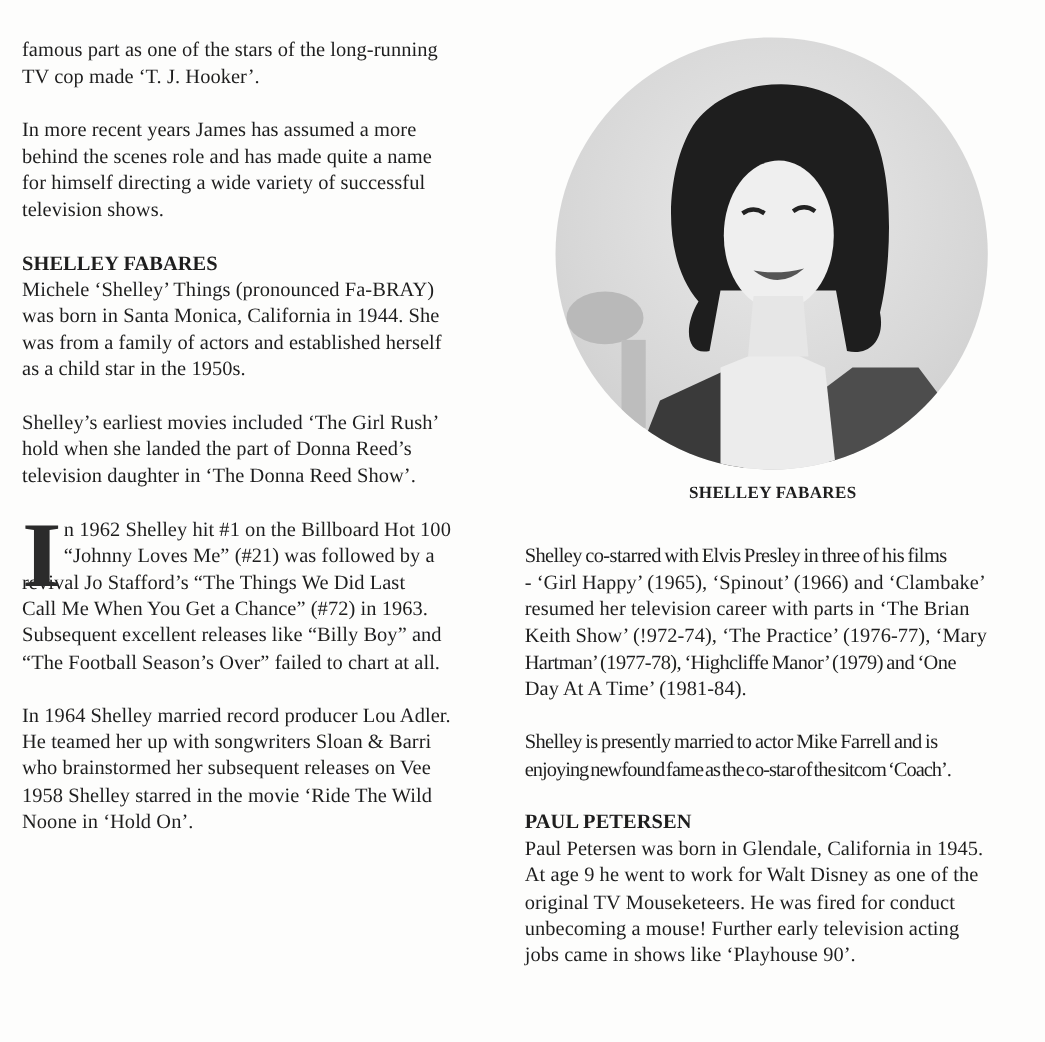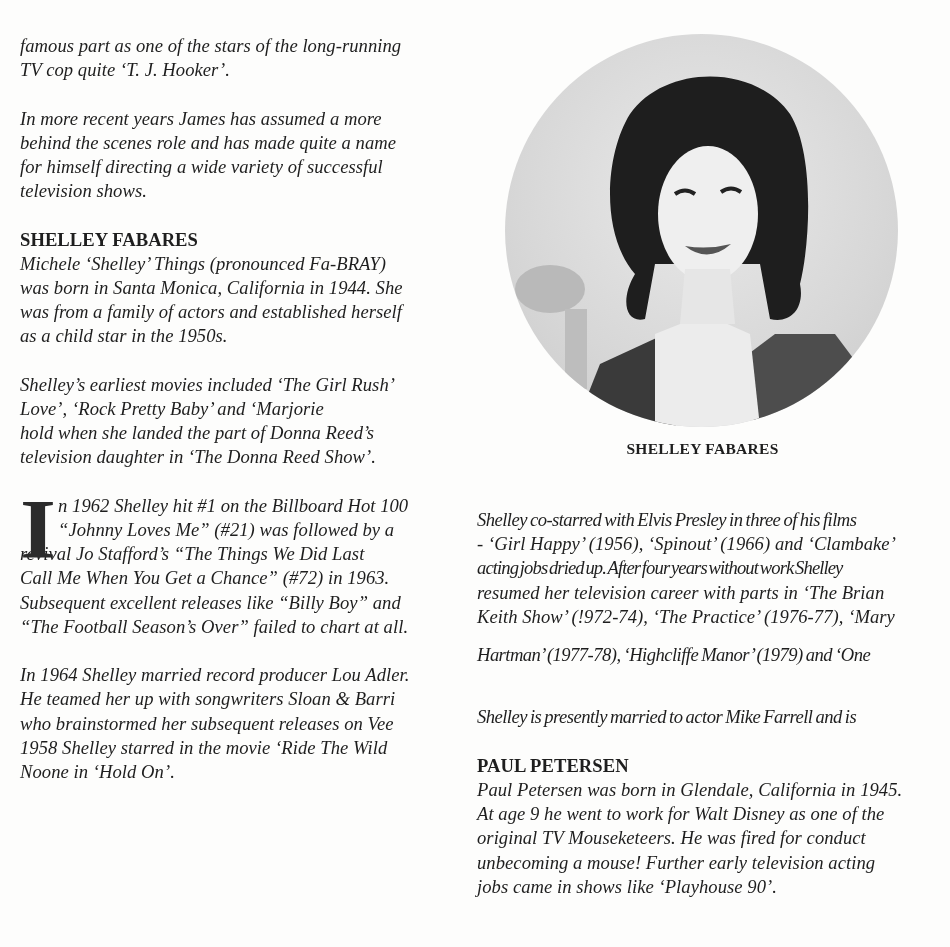--- a/index.html
+++ b/index.html
@@ -11,24 +11,24 @@
     position: relative;
   }
   .col {
     position: absolute;
     font-size: 18.6px;
     line-height: 24.2px;
     letter-spacing: 0.05px;
   }
   .col-left { left: 20px; top: 34px; width: 450px; }
   .col-right { left: 477px; top: 494px; width: 465px; }
-  .line { display: block; white-space: nowrap; font-style: italic; }
+  .line { display: block; white-space: nowrap; }
   .gap { height: 24.2px; }
   .heading { font-weight: bold; display: block; white-space: nowrap; }
-  .tight { letter-spacing: -0.55px; word-spacing: -1px; margin-top: 14px; }
+  .tight { letter-spacing: -0.55px; word-spacing: -1px; }
   .tighter { letter-spacing: -0.9px; word-spacing: -2px; }
 
   .dropcap-block { position: relative; }
   .dropcap {
     position: absolute; left: 0; top: 4px;
     font-size: 84px; line-height: 64px; font-weight: bold;
     color: #2b2b2b;
     font-family: "Liberation Serif", serif;
     transform: scaleX(1.1); transform-origin: left top;
   }
@@ -46,41 +46,40 @@
     text-align: center; font-weight: bold; font-size: 15.5px;
     letter-spacing: 0.3px; white-space: nowrap;
   }
 </style>
 </head>
 <body>
 
 <div class="col col-left">
   <div>
     <span class="line">famous part as one of the stars of the long-running</span>
-    <span class="line">TV cop quite ‘T. J. Hooker’.</span>
+    <span class="line">TV cop made ‘T. J. Hooker’.</span>
   </div>
   <div class="gap"></div>
   <div>
     <span class="line">In more recent years James has assumed a more</span>
     <span class="line">behind the scenes role and has made quite a name</span>
     <span class="line">for himself directing a wide variety of successful</span>
     <span class="line">television shows.</span>
   </div>
   <div class="gap"></div>
   <span class="heading">SHELLEY FABARES</span>
   <div>
     <span class="line">Michele ‘Shelley’ Things (pronounced Fa-BRAY)</span>
     <span class="line">was born in Santa Monica, California in 1944. She</span>
     <span class="line">was from a family of actors and established herself</span>
     <span class="line">as a child star in the 1950s.</span>
   </div>
   <div class="gap"></div>
   <div>
     <span class="line">Shelley’s earliest movies included ‘The Girl Rush’</span>
-    <span class="line">Love’, ‘Rock Pretty Baby’ and ‘Marjorie</span>
     <span class="line">hold when she landed the part of Donna Reed’s</span>
     <span class="line">television daughter in ‘The Donna Reed Show’.</span>
   </div>
   <div class="gap"></div>
   <div class="dropcap-block">
     <span class="dropcap">I</span>
     <span class="line indent">n 1962 Shelley hit #1 on the Billboard Hot 100</span>
     <span class="line indent">“Johnny Loves Me” (#21) was followed by a</span>
     <span class="line">revival Jo Stafford’s “The Things We Did Last</span>
     <span class="line">Call Me When You Get a Chance” (#72) in 1963.</span>
@@ -116,29 +115,30 @@
     <path d="M216 158 q10 -7 20 0" stroke="#222" stroke-width="4" fill="none"></path>
 
     <path d="M180 212 q23 18 46 -2 q-23 6 -46 2 Z" fill="#555"></path>
   </svg>
 </div>
 <div class="caption">SHELLEY FABARES</div>
 
 <div class="col col-right">
   <div>
     <span class="line tight">Shelley co-starred with Elvis Presley in three of his films</span>
-    <span class="line">- ‘Girl Happy’ (1956), ‘Spinout’ (1966) and ‘Clambake’</span>
-    <span class="line tighter">acting jobs dried up. After four years without work Shelley</span>
+    <span class="line">- ‘Girl Happy’ (1965), ‘Spinout’ (1966) and ‘Clambake’</span>
     <span class="line">resumed her television career with parts in ‘The Brian</span>
     <span class="line">Keith Show’ (!972-74), ‘The Practice’ (1976-77), ‘Mary</span>
     <span class="line tight">Hartman’ (1977-78), ‘Highcliffe Manor’ (1979) and ‘One</span>
+    <span class="line">Day At A Time’ (1981-84).</span>
   </div>
   <div class="gap"></div>
   <div>
     <span class="line tight">Shelley is presently married to actor Mike Farrell and is</span>
+    <span class="line tighter">enjoying newfound fame as the co-star of the sitcom ‘Coach’.</span>
   </div>
   <div class="gap"></div>
   <span class="heading">PAUL PETERSEN</span>
   <div>
     <span class="line">Paul Petersen was born in Glendale, California in 1945.</span>
     <span class="line">At age 9 he went to work for Walt Disney as one of the</span>
     <span class="line">original TV Mouseketeers. He was fired for conduct</span>
     <span class="line">unbecoming a mouse! Further early television acting</span>
     <span class="line">jobs came in shows like ‘Playhouse 90’.</span>
   </div>

